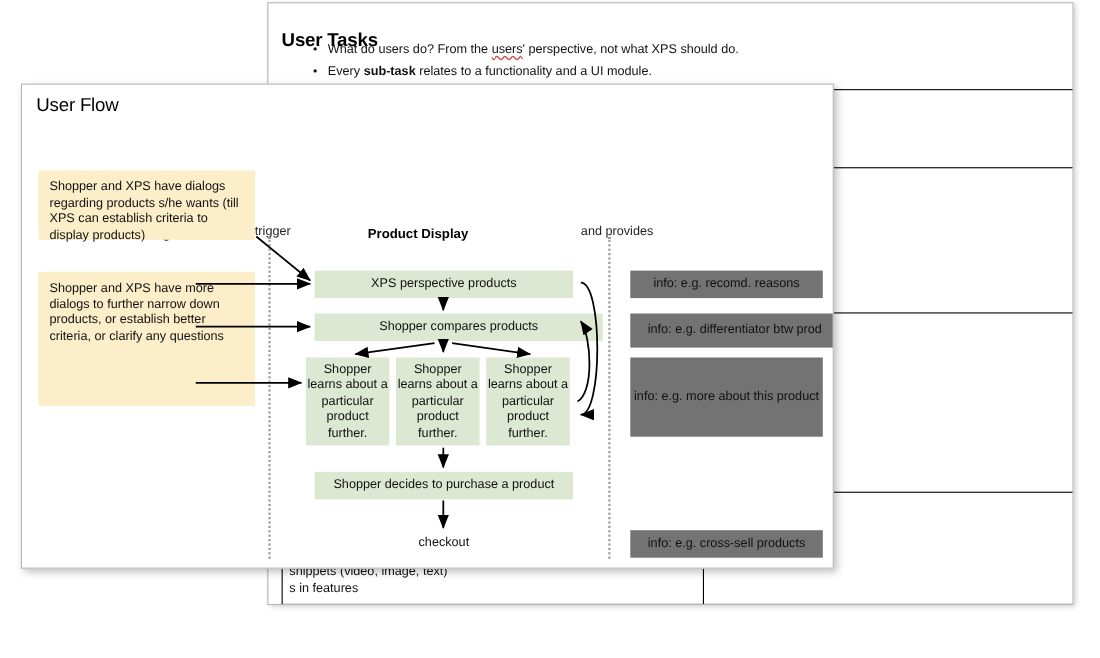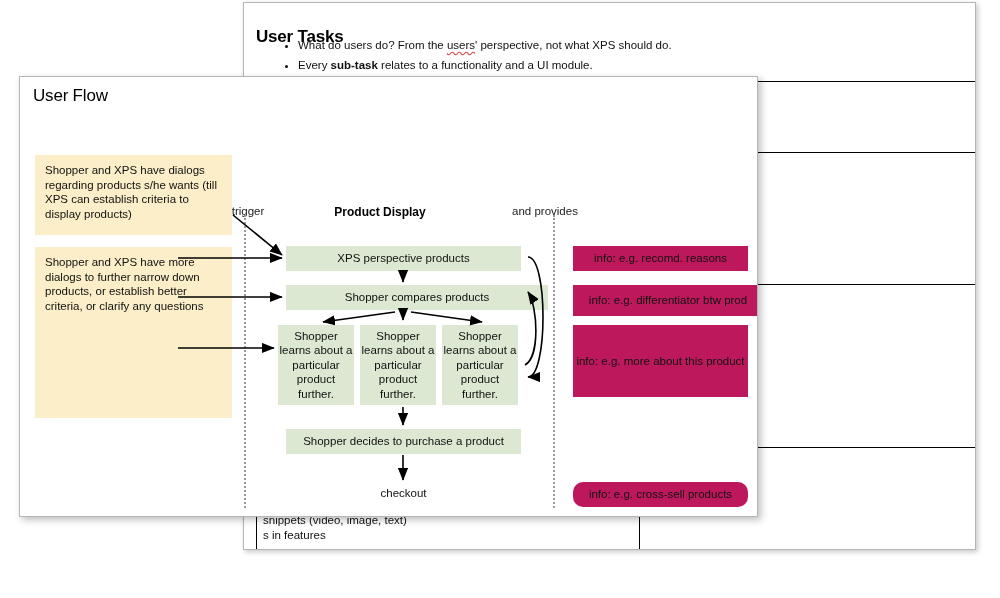--- a/index.html
+++ b/index.html
@@ -96,21 +96,21 @@
   .box {
     position: absolute;
     box-sizing: border-box;
     display: flex; align-items: center; justify-content: center;
     text-align: center;
     font-size: 11.5px; color: #111; line-height: 14.5px;
   }
   .box-yellow { background: #fbeec8; }
   .box-yellow.top-align { align-items: flex-start; justify-content: flex-start; text-align: left; }
   .box-green { background: #dce8d2; }
-  .box-blue  { background: #be185d; }
+  .box-blue  { background: #737373; }
   .plain-label {
     position: absolute; font-size: 11.5px; color: #111; text-align: center;
   }
 
   svg.overlay { position: absolute; left:0; top:0; width: 739px; height: 441px; pointer-events: none; }
 </style>
 </head>
 <body>
 
 <div id="root">
@@ -189,43 +189,43 @@
       </tbody>
     </table>
   </div>
 
   <div class="window-flow">
     <div class="flow-title">User Flow</div>
 
     <div class="col-head" style="left:35px; top:128px; width:170px;">Dialogs</div>
     <div class="col-sub" style="left:188px; top:128px; width:80px;">trigger</div>
     <div class="col-head" style="left:250px; top:128px; width:220px;">Product Display</div>
-    <div class="col-sub" style="left:470px; top:128px; width:110px;">and provides</div>
+    <div class="col-sub" style="left:486px; top:128px; width:110px;">and provides</div>
 
     <div class="dot-line" style="left:224px; top:138px; height:293px;"></div>
     <div class="dot-line" style="left:533px; top:138px; height:293px;"></div>
 
-    <div class="box box-yellow top-align" style="left:15px; top:78px; width:197px; height:80px; padding:8px 10px;">Shopper and XPS have dialogs regarding products s/he wants (till XPS can establish criteria to display products)</div>
-    <div class="box box-yellow top-align" style="left:15px; top:170px; width:197px; height:171px; padding:8px 10px;">Shopper and XPS have more dialogs to further narrow down products, or establish better criteria, or clarify any questions</div>
+    <div class="box box-yellow top-align" style="left:15px; top:78px; width:197px; height:63px; padding:8px 10px;">Shopper and XPS have dialogs regarding products s/he wants (till XPS can establish criteria to display products)</div>
+    <div class="box box-yellow top-align" style="left:15px; top:170px; width:197px; height:122px; padding:8px 10px;">Shopper and XPS have more dialogs to further narrow down products, or establish better criteria, or clarify any questions</div>
 
     <div class="box box-green" style="left:266px; top:169px; width:235px; height:25px;">XPS perspective products</div>
     <div class="box box-green" style="left:266px; top:208px; width:262px; height:25px;">Shopper compares products</div>
 
     <div class="box box-green" style="left:258px; top:248px; width:76px; height:80px;">Shopper learns about a particular product further.</div>
     <div class="box box-green" style="left:340px; top:248px; width:76px; height:80px;">Shopper learns about a particular product further.</div>
     <div class="box box-green" style="left:422px; top:248px; width:76px; height:80px;">Shopper learns about a particular product further.</div>
 
     <div class="box box-green" style="left:266px; top:352px; width:235px; height:25px;">Shopper decides to purchase a product</div>
 
     <div class="plain-label" style="left:306px; top:410px; width:155px;">checkout</div>
 
     <div class="box box-blue" style="left:553px; top:169px; width:175px; height:25px;">info: e.g. recomd. reasons</div>
     <div class="box box-blue" style="left:553px; top:208px; width:190px; height:31px;">info: e.g. differentiator btw prod</div>
     <div class="box box-blue" style="left:553px; top:248px; width:175px; height:72px;">info: e.g. more about this product</div>
-    <div class="box box-blue" style="left:553px; top:405px; width:175px; height:25px;border-radius:10px;">info: e.g. cross-sell products</div>
+    <div class="box box-blue" style="left:553px; top:405px; width:175px; height:25px;">info: e.g. cross-sell products</div>
 
     <svg class="overlay" viewBox="0 0 739 441">
       <defs>
         <marker id="ah" markerWidth="9" markerHeight="9" refX="7.5" refY="3.2" orient="auto" markerUnits="strokeWidth">
           <path d="M0,0 L8,3.2 L0,6.4 z" fill="#000"></path>
         </marker>
       </defs>
 
       <path d="M213,138 L262,178" stroke="#000" stroke-width="1.6" fill="none" marker-end="url(#ah)"></path>
 

